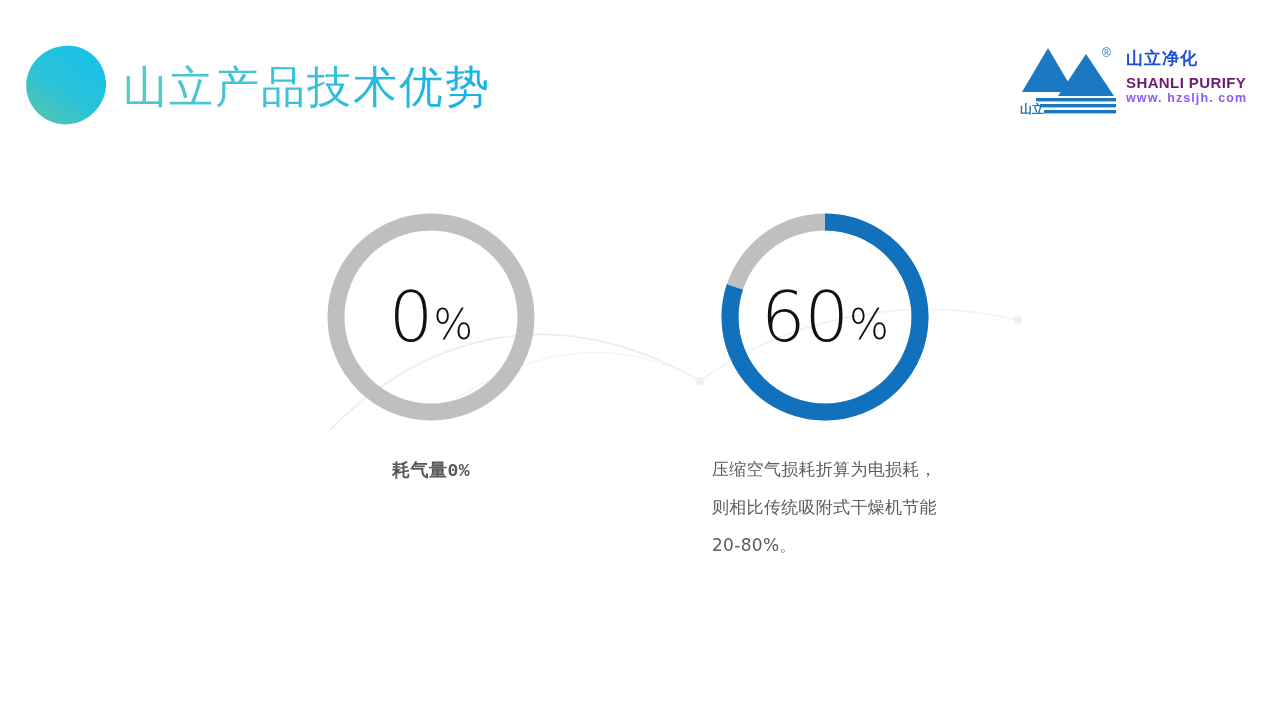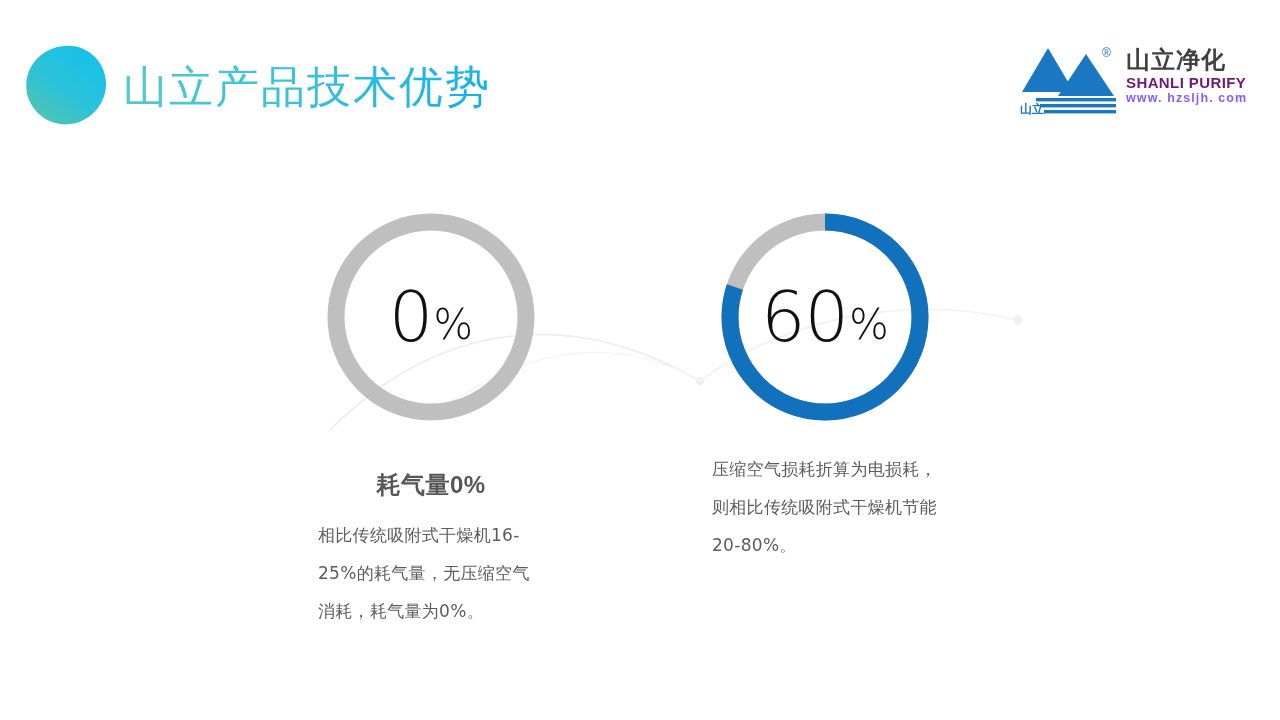--- a/index.html
+++ b/index.html
@@ -64,26 +64,26 @@
     height: 72px;
   }
   .logo-text {
     position: absolute;
     left: 108px;
     top: 2px;
     width: 120px;
     text-align: left;
   }
   .logo-cn {
-    font-size: 24px;
+    font-size: 17px;
     line-height: 28px;
     font-weight: 700;
-    color: #404040;
+    color: #1d4ed8;
     letter-spacing: 1px;
-    font-family: Liberation Serif, serif;
+    font-family: Liberation Mono, monospace;
   }
   .logo-en {
     font-size: 15px;
     line-height: 17px;
     font-weight: 700;
     color: #701a75;
     letter-spacing: 0.4px;
     white-space: nowrap;
   }
   .logo-url {
@@ -152,28 +152,28 @@
   }
   .ring-pct {
     font-size: 42px;
     line-height: 42px;
     margin-left: 1px;
     position: relative;
     top: 8px;
   }
 
   .card-heading {
-    margin-top: 40px;
+    margin-top: 26px;
     text-align: center;
-    font-size: 24px;
+    font-size: 18px;
     line-height: 26px;
     font-weight: 700;
     color: #575757;
     letter-spacing: 0.5px;
-    font-family: Liberation Sans, sans-serif;
+    font-family: Liberation Mono, monospace;
   }
   .card-body {
     margin: 18px auto 0 auto;
     width: 226px;
     font-size: 17px;
     line-height: 38px;
     color: #5c5c5c;
     letter-spacing: 0.3px;
     text-align: left;
     font-family: "DejaVu Sans", "Liberation Sans", sans-serif;
@@ -227,21 +227,20 @@
     <div class="ring-wrap">
       <svg class="ring" width="222" height="222" viewBox="0 0 222 222" xmlns="http://www.w3.org/2000/svg">
         <circle cx="111" cy="111" r="95" fill="none" stroke="#bfbfbf" stroke-width="17"></circle>
       </svg>
       <div class="ring-value">
         <span class="ring-num">0</span>
         <span class="ring-pct">%</span>
       </div>
     </div>
     <div class="card-heading">耗气量0%</div>
-    <div class="card-body">相比传统吸附式干燥机16-25%的耗气量，无压缩空气消耗，耗气量为0%。</div>
   </div>
 
   <div class="card card-right">
     <div class="ring-wrap">
       <svg class="ring" width="222" height="222" viewBox="0 0 222 222" xmlns="http://www.w3.org/2000/svg">
         <circle cx="111" cy="111" r="95" fill="none" stroke="#bfbfbf" stroke-width="17"></circle>
         <circle id="ring-progress" cx="111" cy="111" r="95" fill="none" stroke="#1271bd" stroke-width="17" transform="rotate(-90 111 111)" stroke-dasharray="596.90" stroke-dashoffset="119.38"></circle>
       </svg>
       <div class="ring-value">
         <span class="ring-num">60</span>

